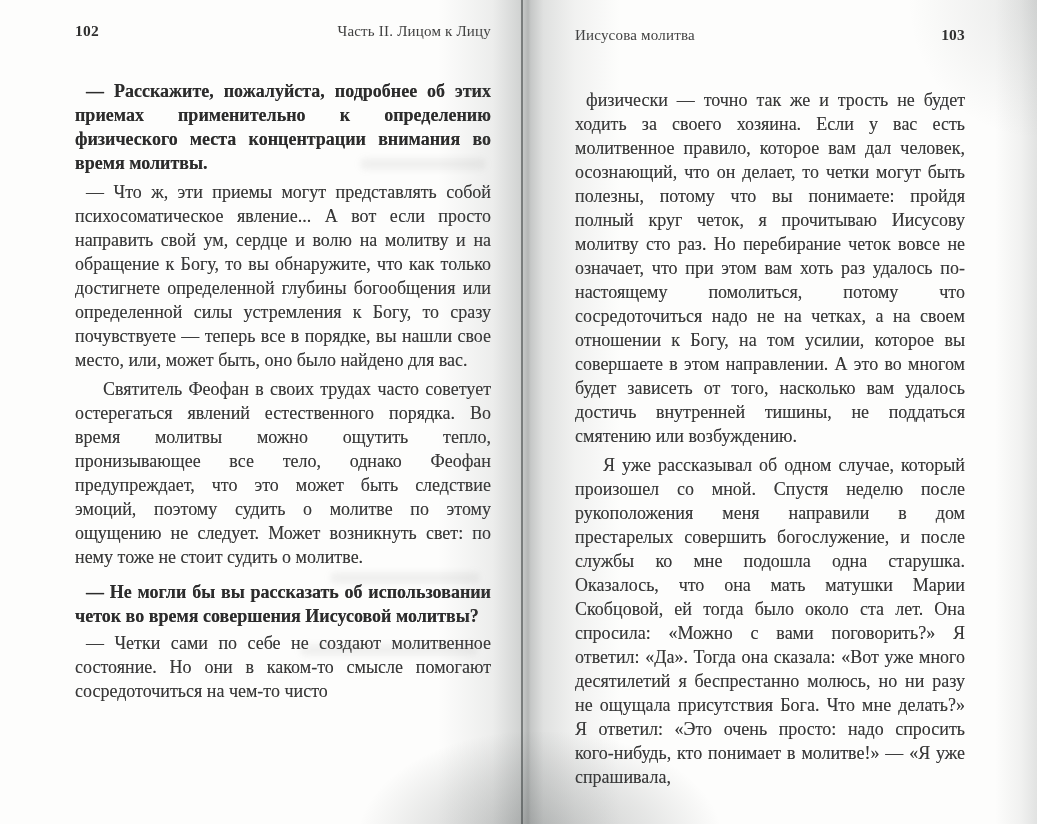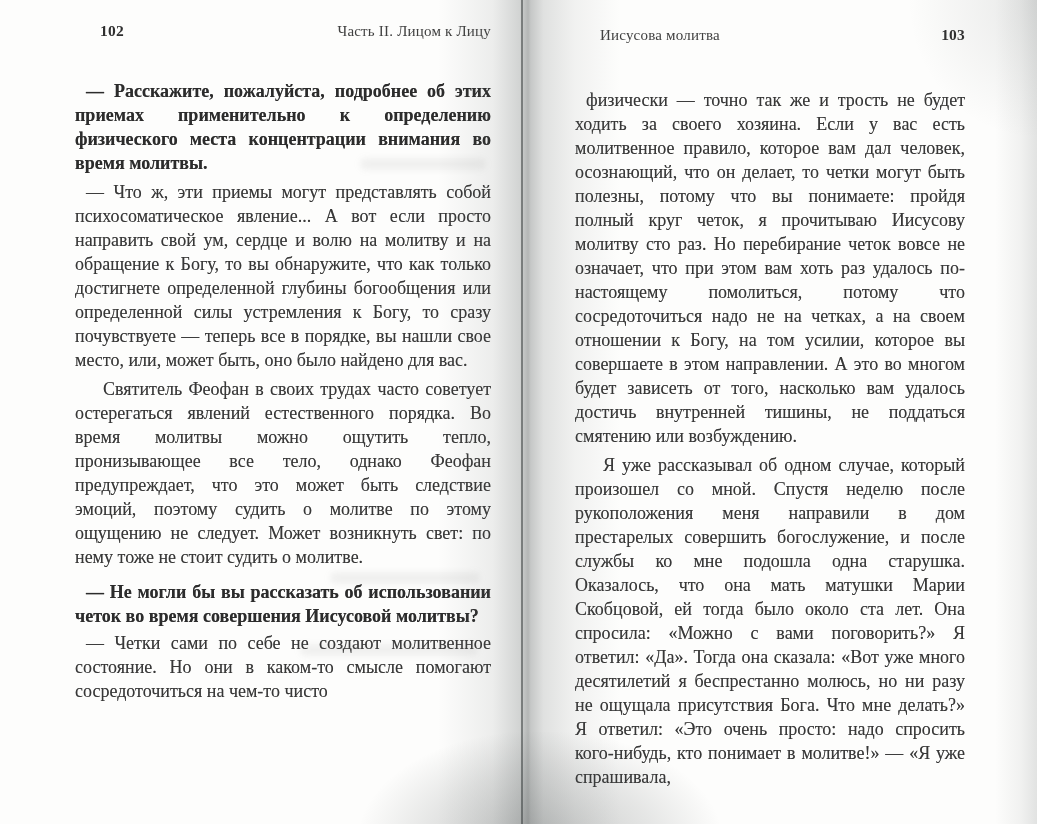--- a/index.html
+++ b/index.html
@@ -32,21 +32,20 @@
   .page-left  .textblock { left: 75px; top: 22px; width: 416px; }
   .page-right .textblock { left: 52px; top: 26px; width: 390px; }
 
   .pagehead {
     display: flex;
     justify-content: space-between;
     align-items: baseline;
     font-size: 15px;
     color: #3c3c3c;
     letter-spacing: 0.2px;
-    margin-left: 25px;
   }
   .pagehead .pnum { font-weight: bold; font-size: 15.5px; color: #2f2f2f; }
   .pagehead .rhead { font-size: 15px; color: #414141; }
 
   .body-text {
     margin-top: 39px;
     font-size: 18px;
     line-height: 24px;
     text-align: justify;
     color: #383838;

